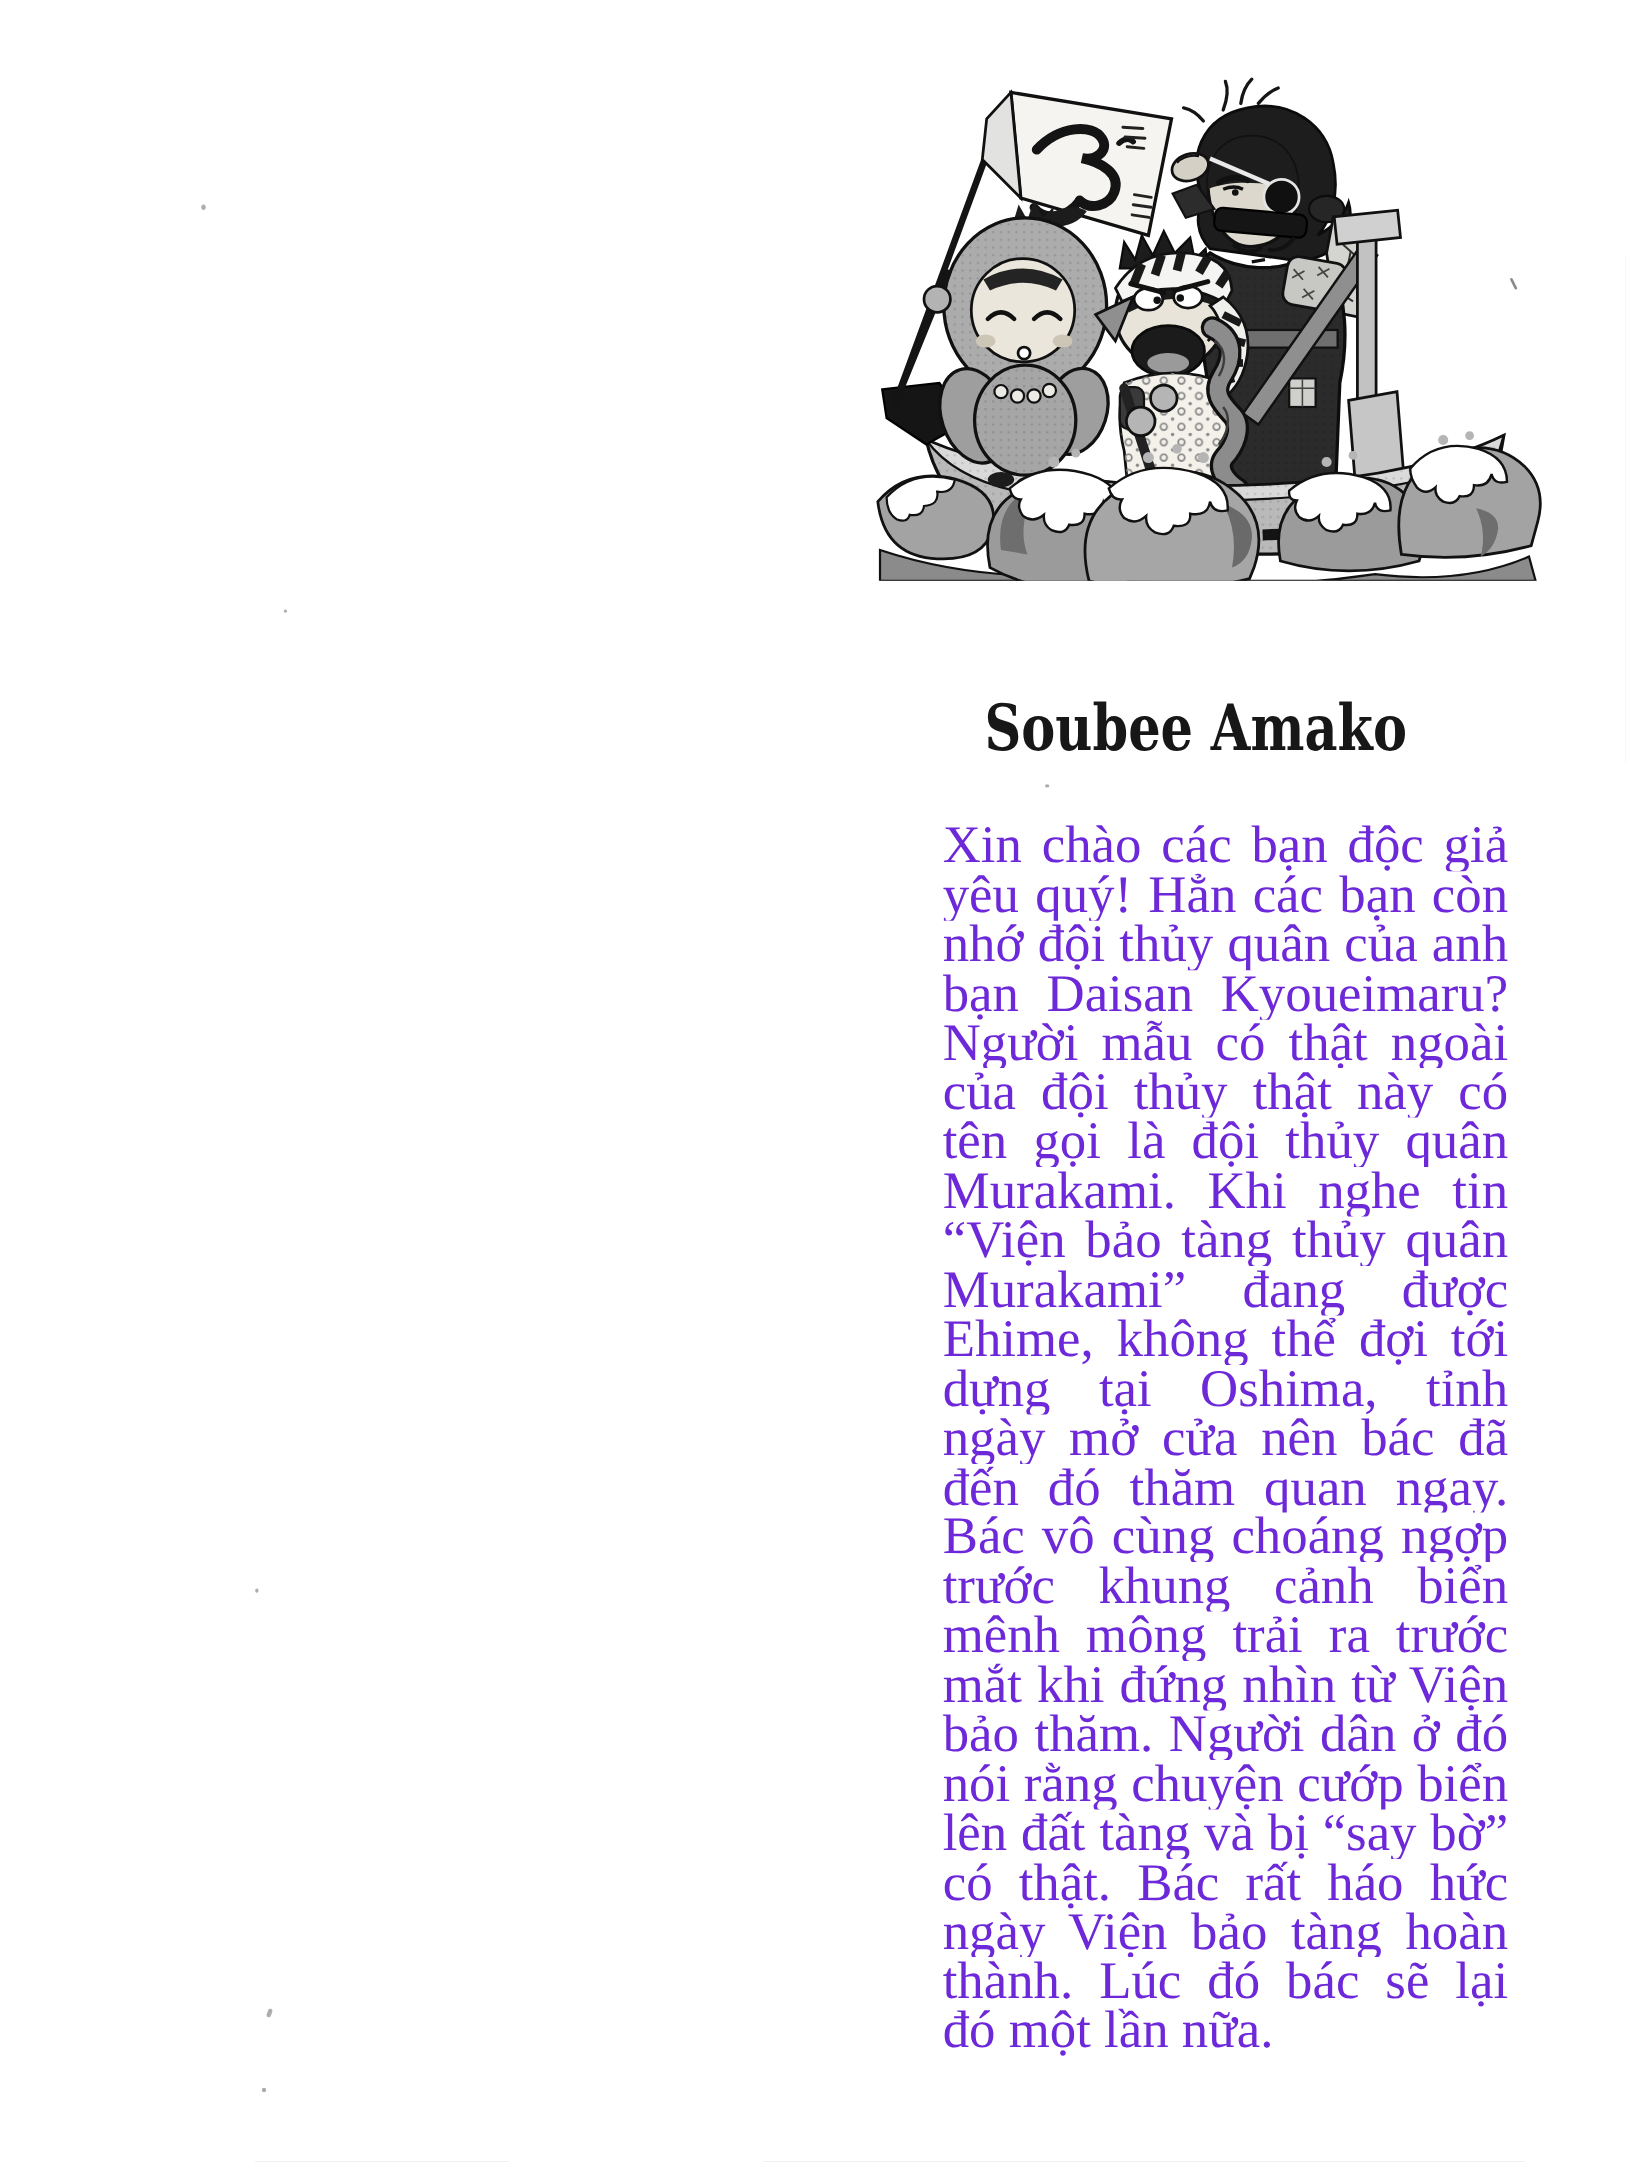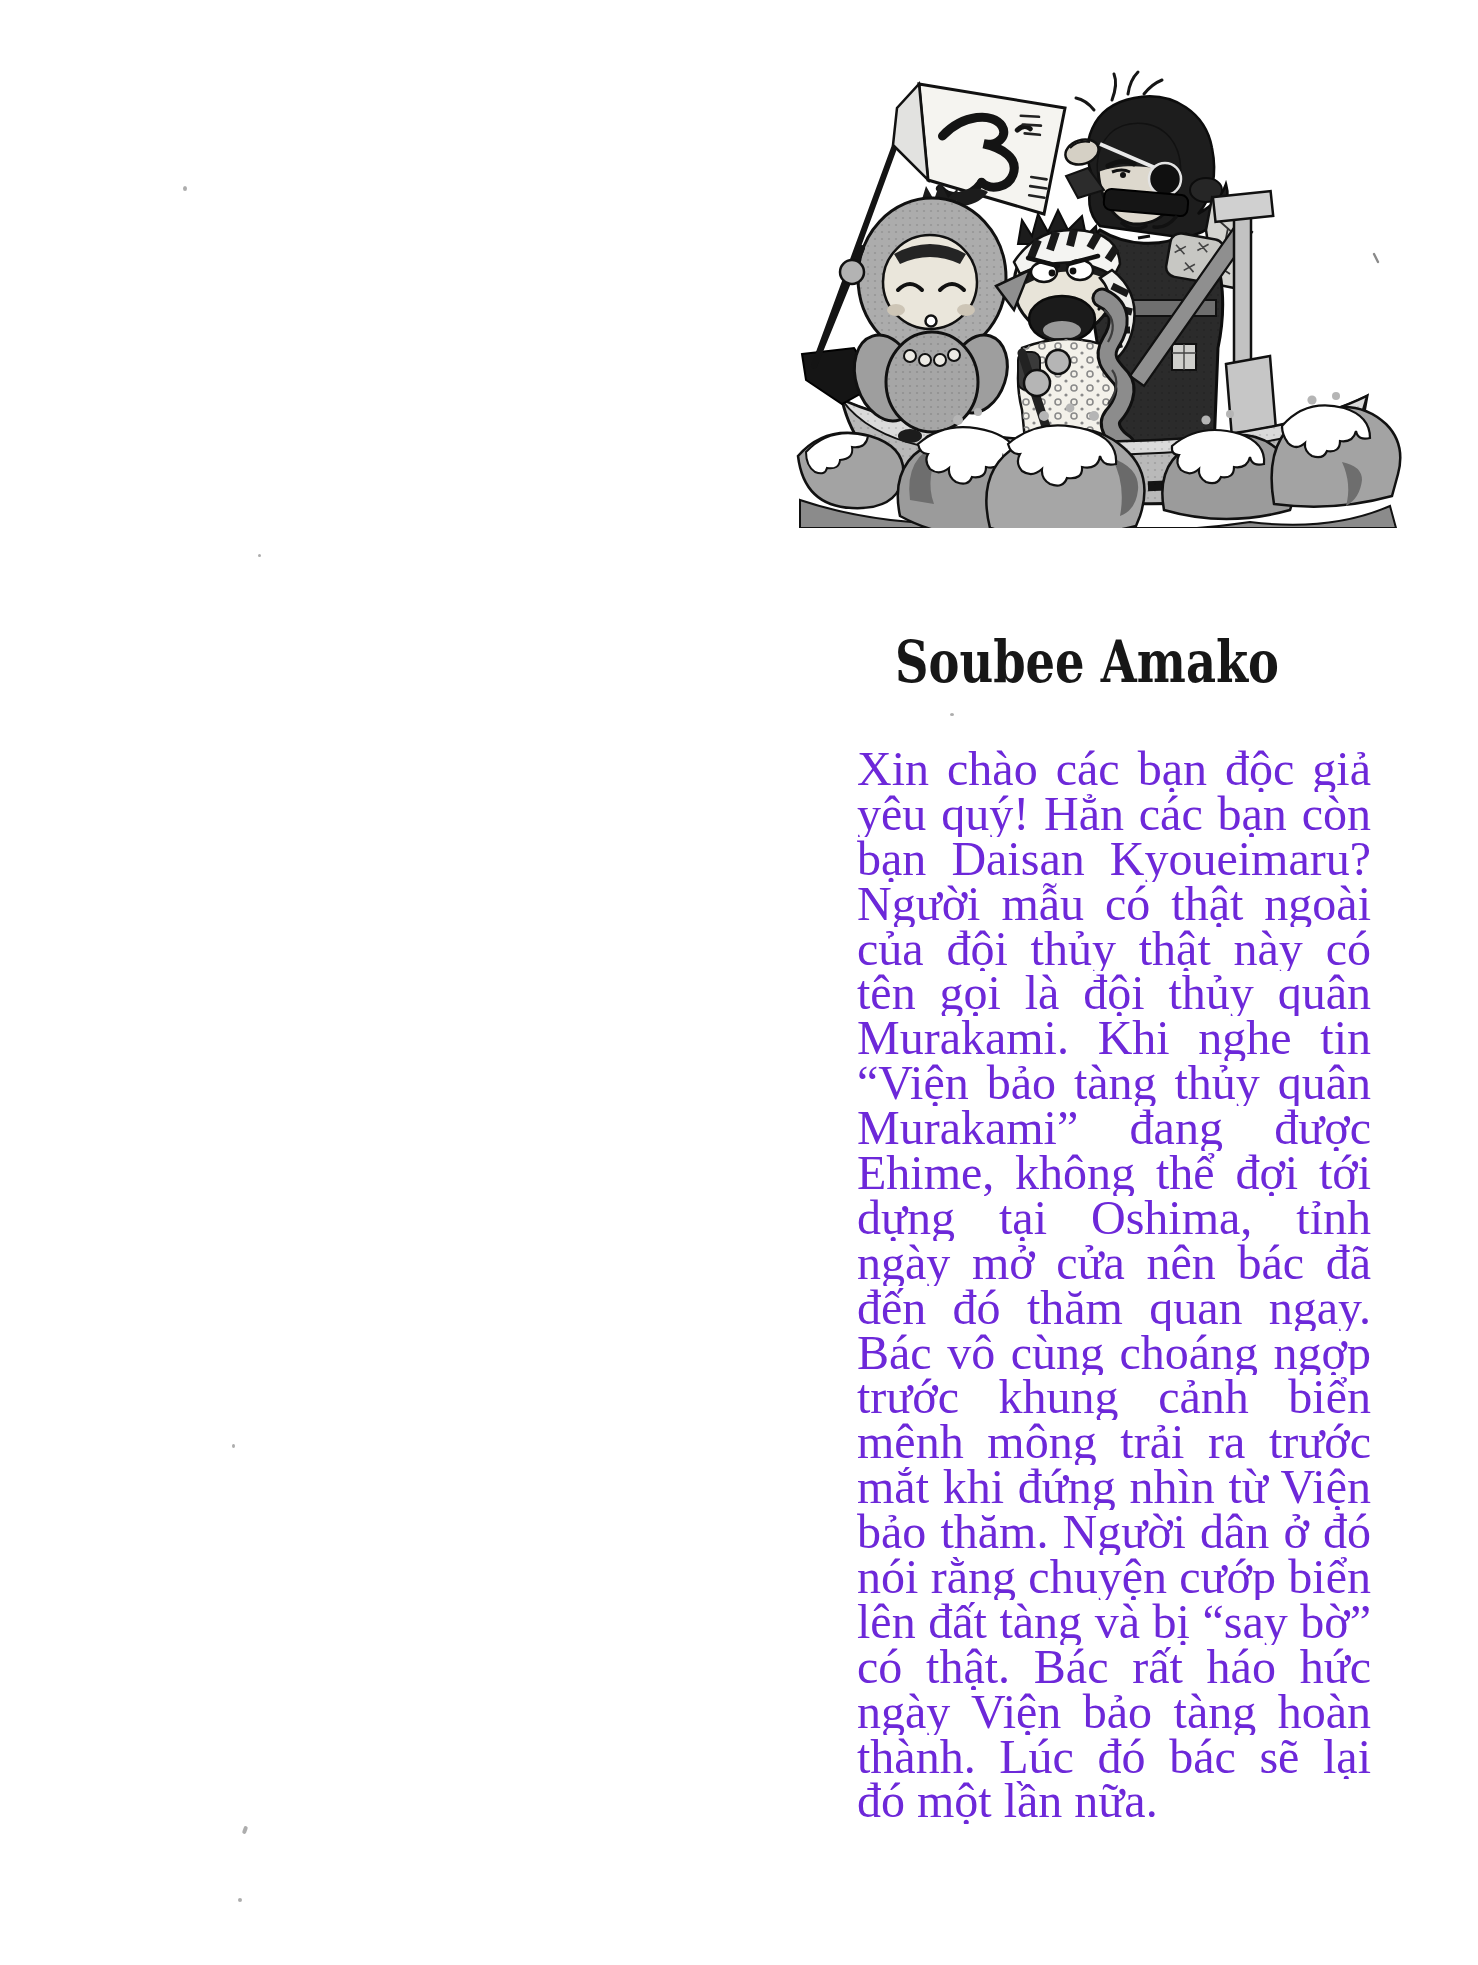--- a/index.html
+++ b/index.html
@@ -283,20 +283,21 @@
 
       <path d="M592,206 l4,8" stroke="#8a8a8a" stroke-width="2.4" stroke-linecap="round"></path>
     </g>
   </svg>
 
   <h1 class="title">Soubee Amako</h1>
 
   <div class="paragraph" id="paragraph">
       <div class="pline">Xin chào các bạn độc giả</div>
       <div class="pline">yêu quý! Hẳn các bạn còn</div>
+      <div class="pline">nhớ đội thủy quân của anh</div>
       <div class="pline">bạn Daisan Kyoueimaru?</div>
       <div class="pline">Người mẫu có thật ngoài đời</div>
       <div class="pline">của đội thủy thật này có</div>
       <div class="pline">tên gọi là đội thủy quân</div>
       <div class="pline">Murakami. Khi nghe tin</div>
       <div class="pline">“Viện bảo tàng thủy quân</div>
       <div class="pline">Murakami” đang được xây</div>
       <div class="pline">Ehime, không thể đợi tới</div>
       <div class="pline">dựng tại Oshima, tỉnh</div>
       <div class="pline">ngày mở cửa nên bác đã</div>

